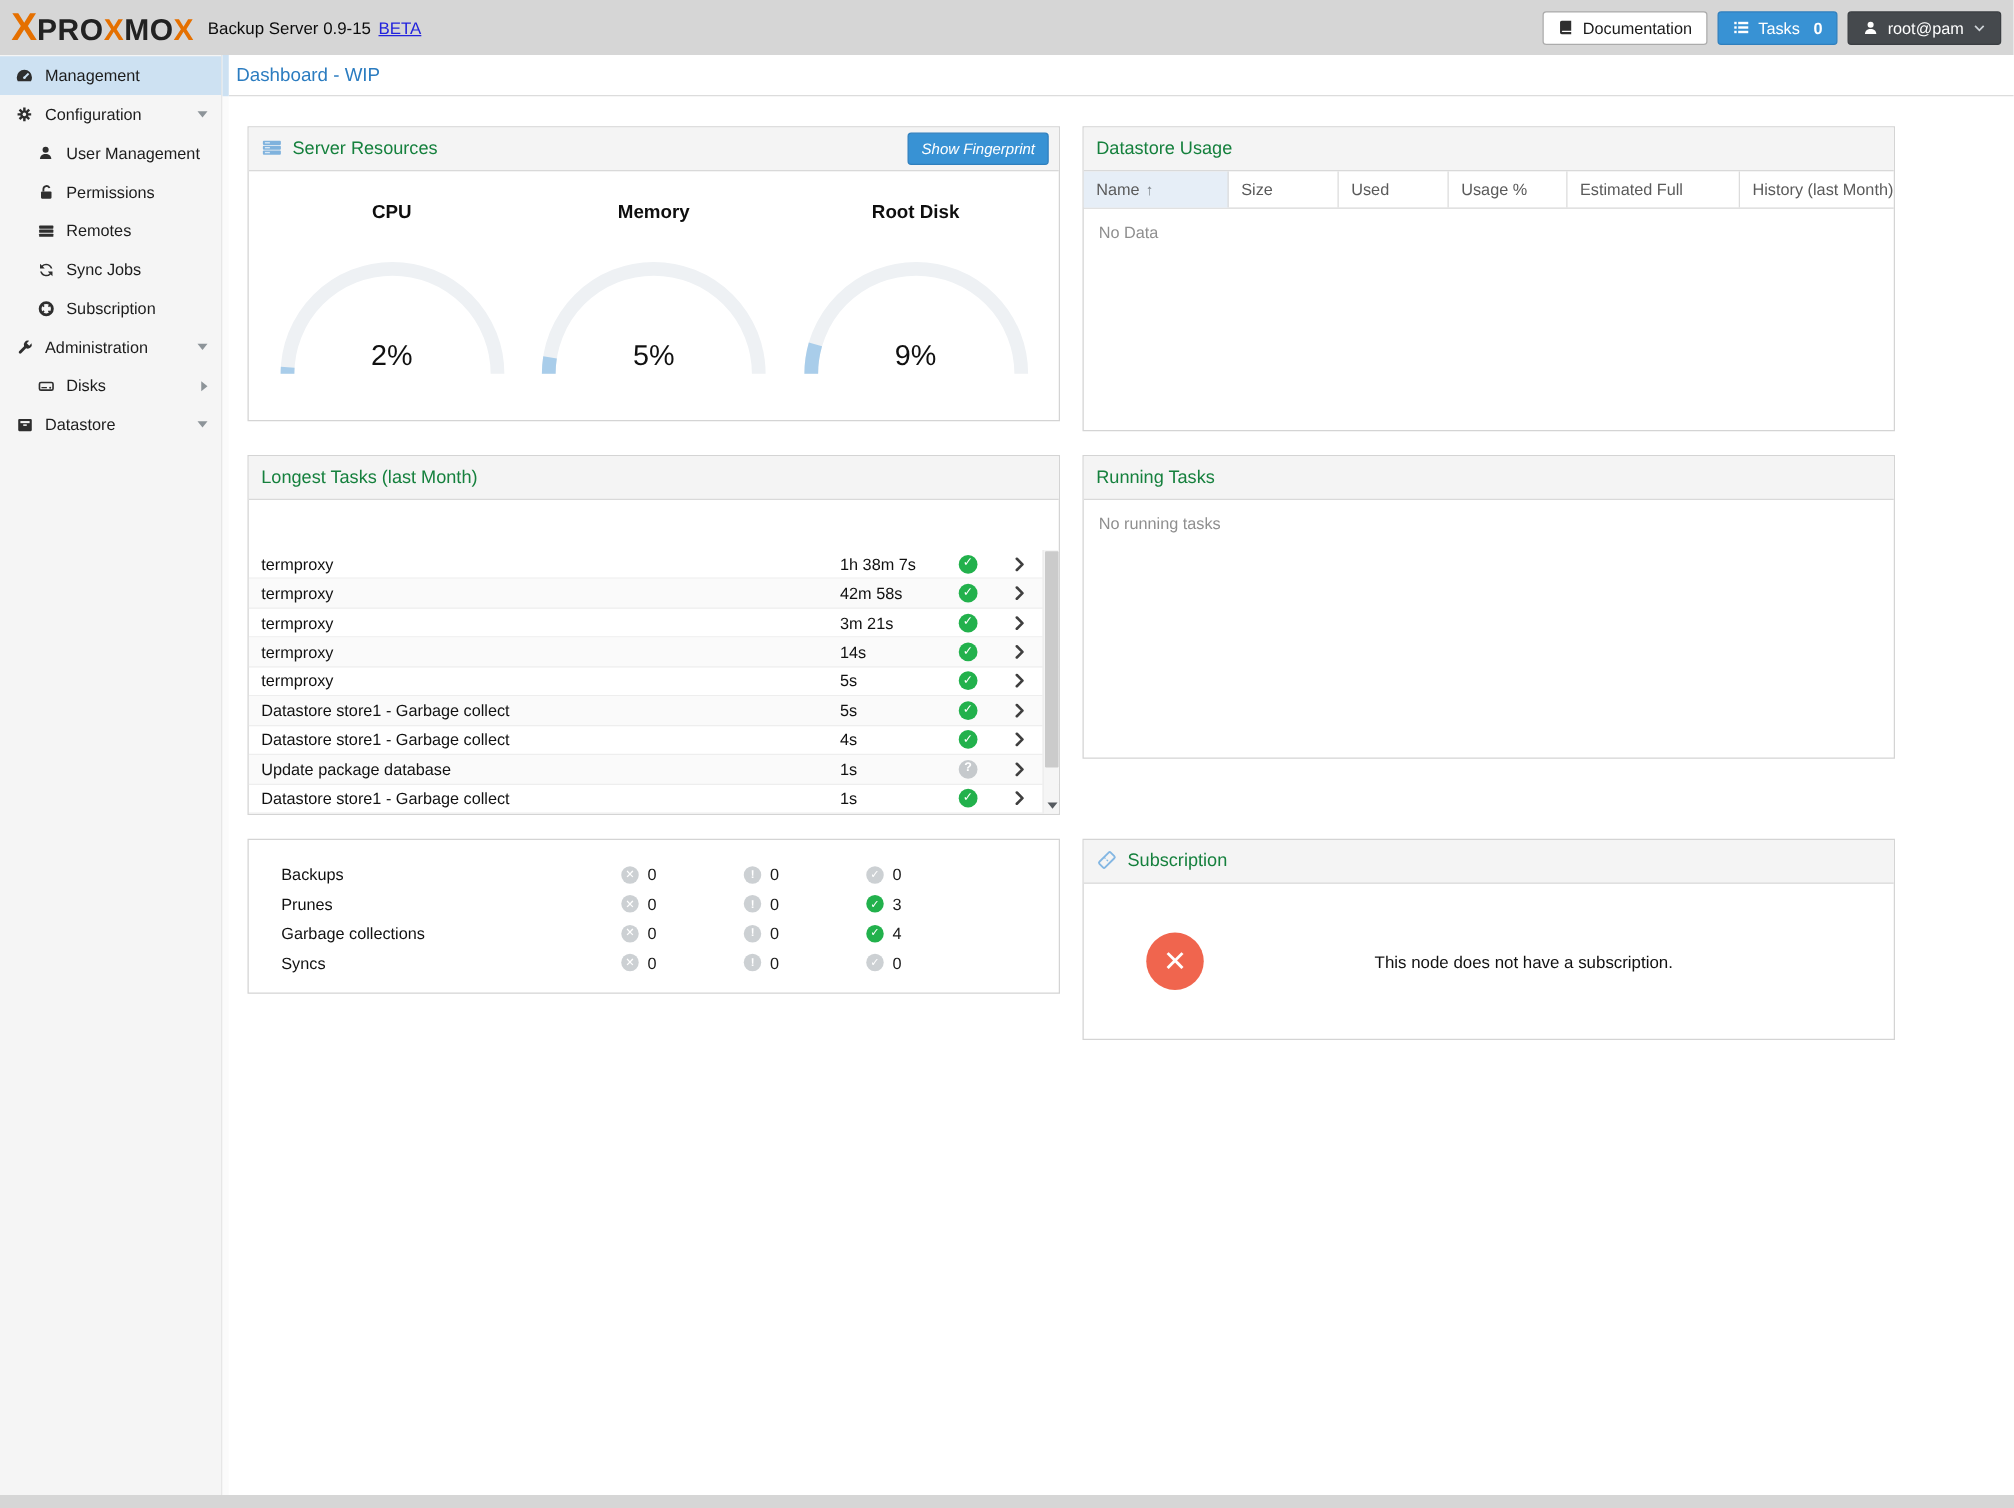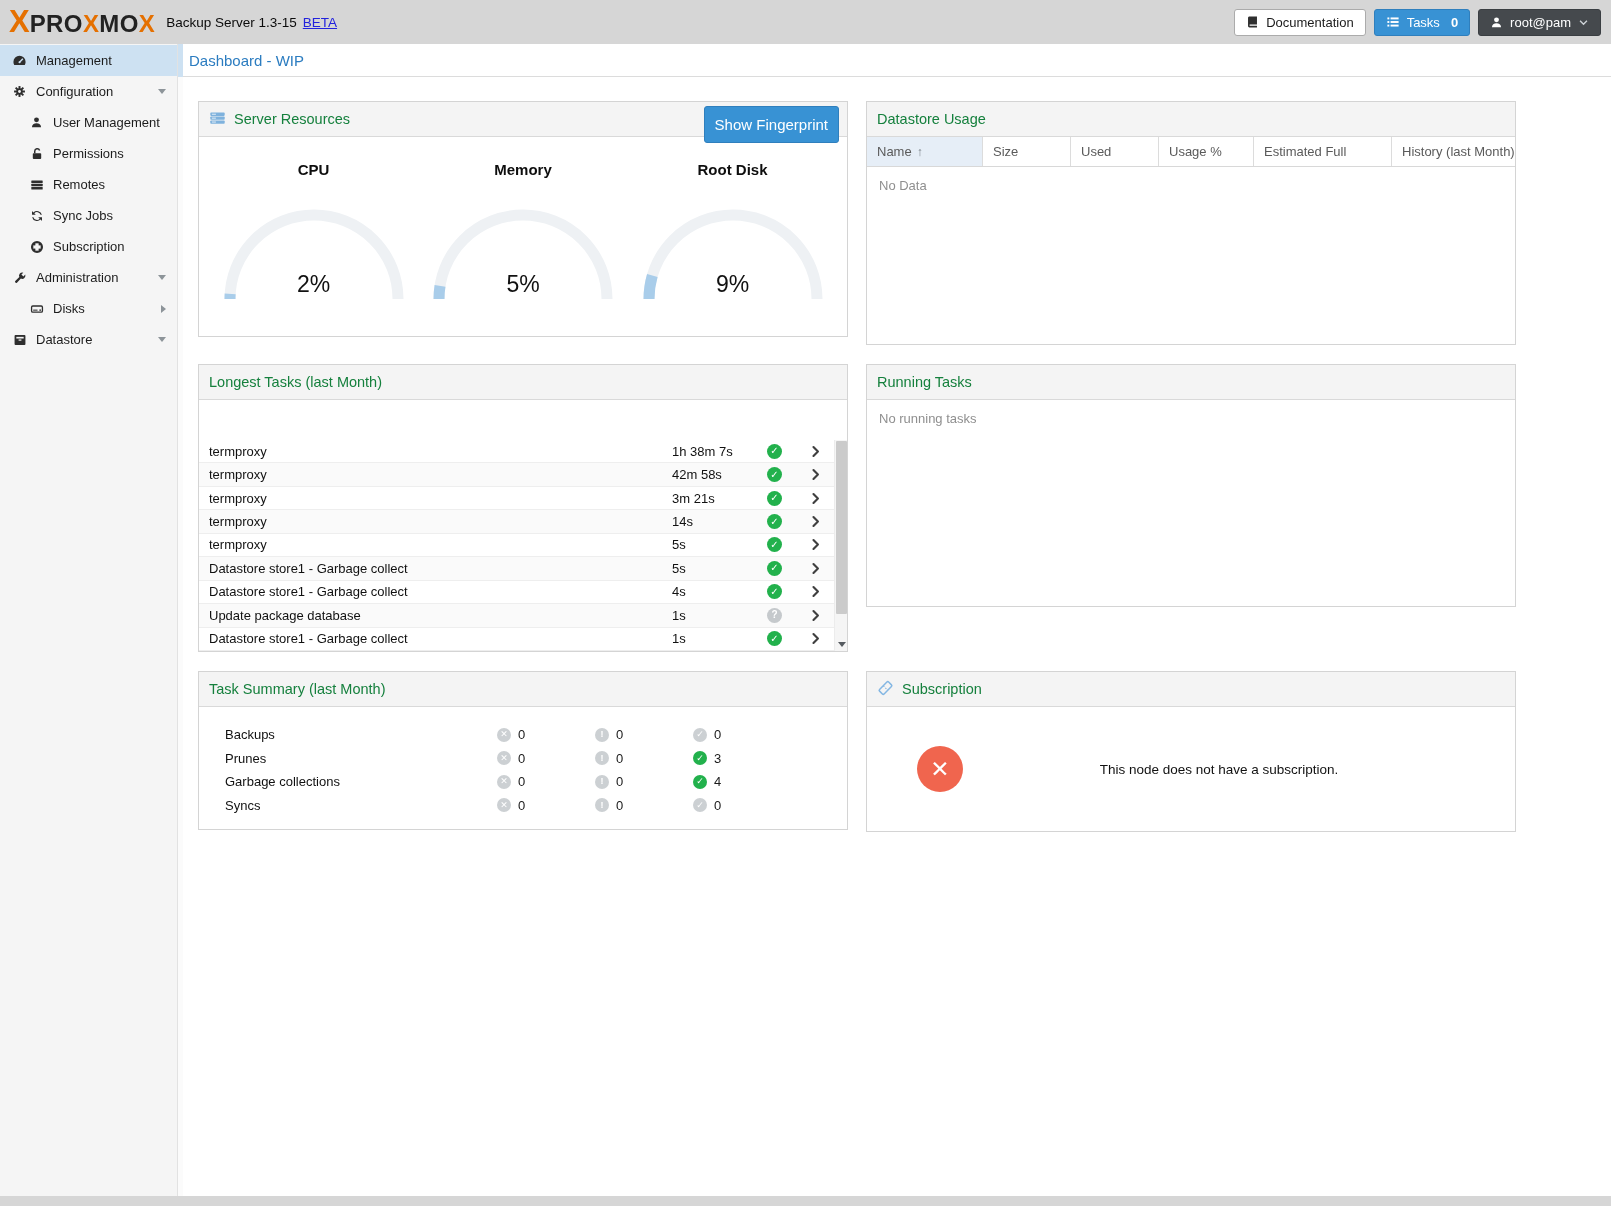--- a/index.html
+++ b/index.html
@@ -46,22 +46,22 @@
   
   .page-header { height:33px; border-bottom:1px solid #dcdcdc; display:flex; align-items:center; padding-left:6px; }
   .page-title { color:#2b7cc0; font-size:15px; }
 
   
   .dashboard { padding:24px 0 0 15px; display:grid; grid-template-columns:650px 650px; gap:19px 18px; align-items:start; }
   .panel { border:1px solid #d4d4d4; background:#fff; }
   .panel-h { background:#f4f4f4; border-bottom:1px solid #d9d9d9; height:35px;
     display:flex; align-items:center; gap:8px; padding:0 10px; position:relative; }
   .panel-title { color:#15803d; font-size:14.5px; }
-  .hdr-btn { position:absolute; right:8px; top:4px; height:37px; padding:0 10px; background:#3892d4;
-    border:1px solid #2f7fbd; border-radius:3px; color:#fff; font-size:15px; cursor:pointer; }
+  .hdr-btn { position:absolute; right:8px; top:4px; height:26px; padding:0 10px; background:#3892d4;
+    border:1px solid #2f7fbd; border-radius:3px; color:#fff; font-size:12px; cursor:pointer;font-style:italic; }
 
   
   .gauges { height:199px; display:flex; justify-content:space-evenly; padding-top:24px; }
   .gauge { width:190px; text-align:center; }
   .gauge-label { font-size:15px; font-weight:bold; color:#0e0e0e; margin-bottom:26px; }
   .gauge-wrap { position:relative; width:190px; height:98px; }
   .gauge-value { position:absolute; bottom:4px; left:0; width:100%; text-align:center; font-size:23px; color:#111; }
 
   
   .grid-hdr { display:flex; height:30px; border-bottom:1px solid #d8d8d8; color:#5a5a5a; }
@@ -106,21 +106,21 @@
   .sub-msg { flex:1; text-align:center; font-size:13.5px; color:#111; padding-right:40px; }
 </style>
 </head>
 <body>
 
 <div class="topbar">
   <div class="brand">
     <span class="brand-mark">X</span>
     <span class="brand-word"><span>PRO</span><span class="bx">X</span><span>MO</span><span class="bx">X</span></span>
   </div>
-  <span class="product">Backup Server 1.3-15</span>
+  <span class="product">Backup Server 0.9-15</span>
   <span class="beta">BETA</span>
 
   <div class="topbar-right">
     <div class="tb-btn tb-doc">
       <span>
           <svg width="13" height="14" viewBox="0 0 16 16">
             <path fill="#2f2f2f" d="M4.2 1.3c-.9 0-1.7.8-1.7 1.7v10c0 .9.8 1.7 1.7 1.7h9.3v-2.2H4.9a.7.7 0 0 1 0-1.4h8.6V1.3H4.2z"></path>
           </svg>
         </span>
       <span>Documentation</span>
@@ -496,23 +496,20 @@
       <div class="panel">
         <div class="panel-h">
           <span class="panel-title">Running Tasks</span>
         </div>
         <div class="rt-body">
           <div class="empty-text">No running tasks</div>
         </div>
       </div>
 
       <div class="panel">
-        <div class="panel-h">
-          <span class="panel-title">Task Summary (last Month)</span>
-        </div>
         <div class="sum-body">
           <div class="sum-row">
             <span class="sum-label">Backups</span>
             <span class="sum-cell">
                 <span class="status-ic st-zero">✕</span>
                 <span>0</span>
               </span>
             <span class="sum-cell">
                 <span class="status-ic st-zero">!</span>
                 <span>0</span>

